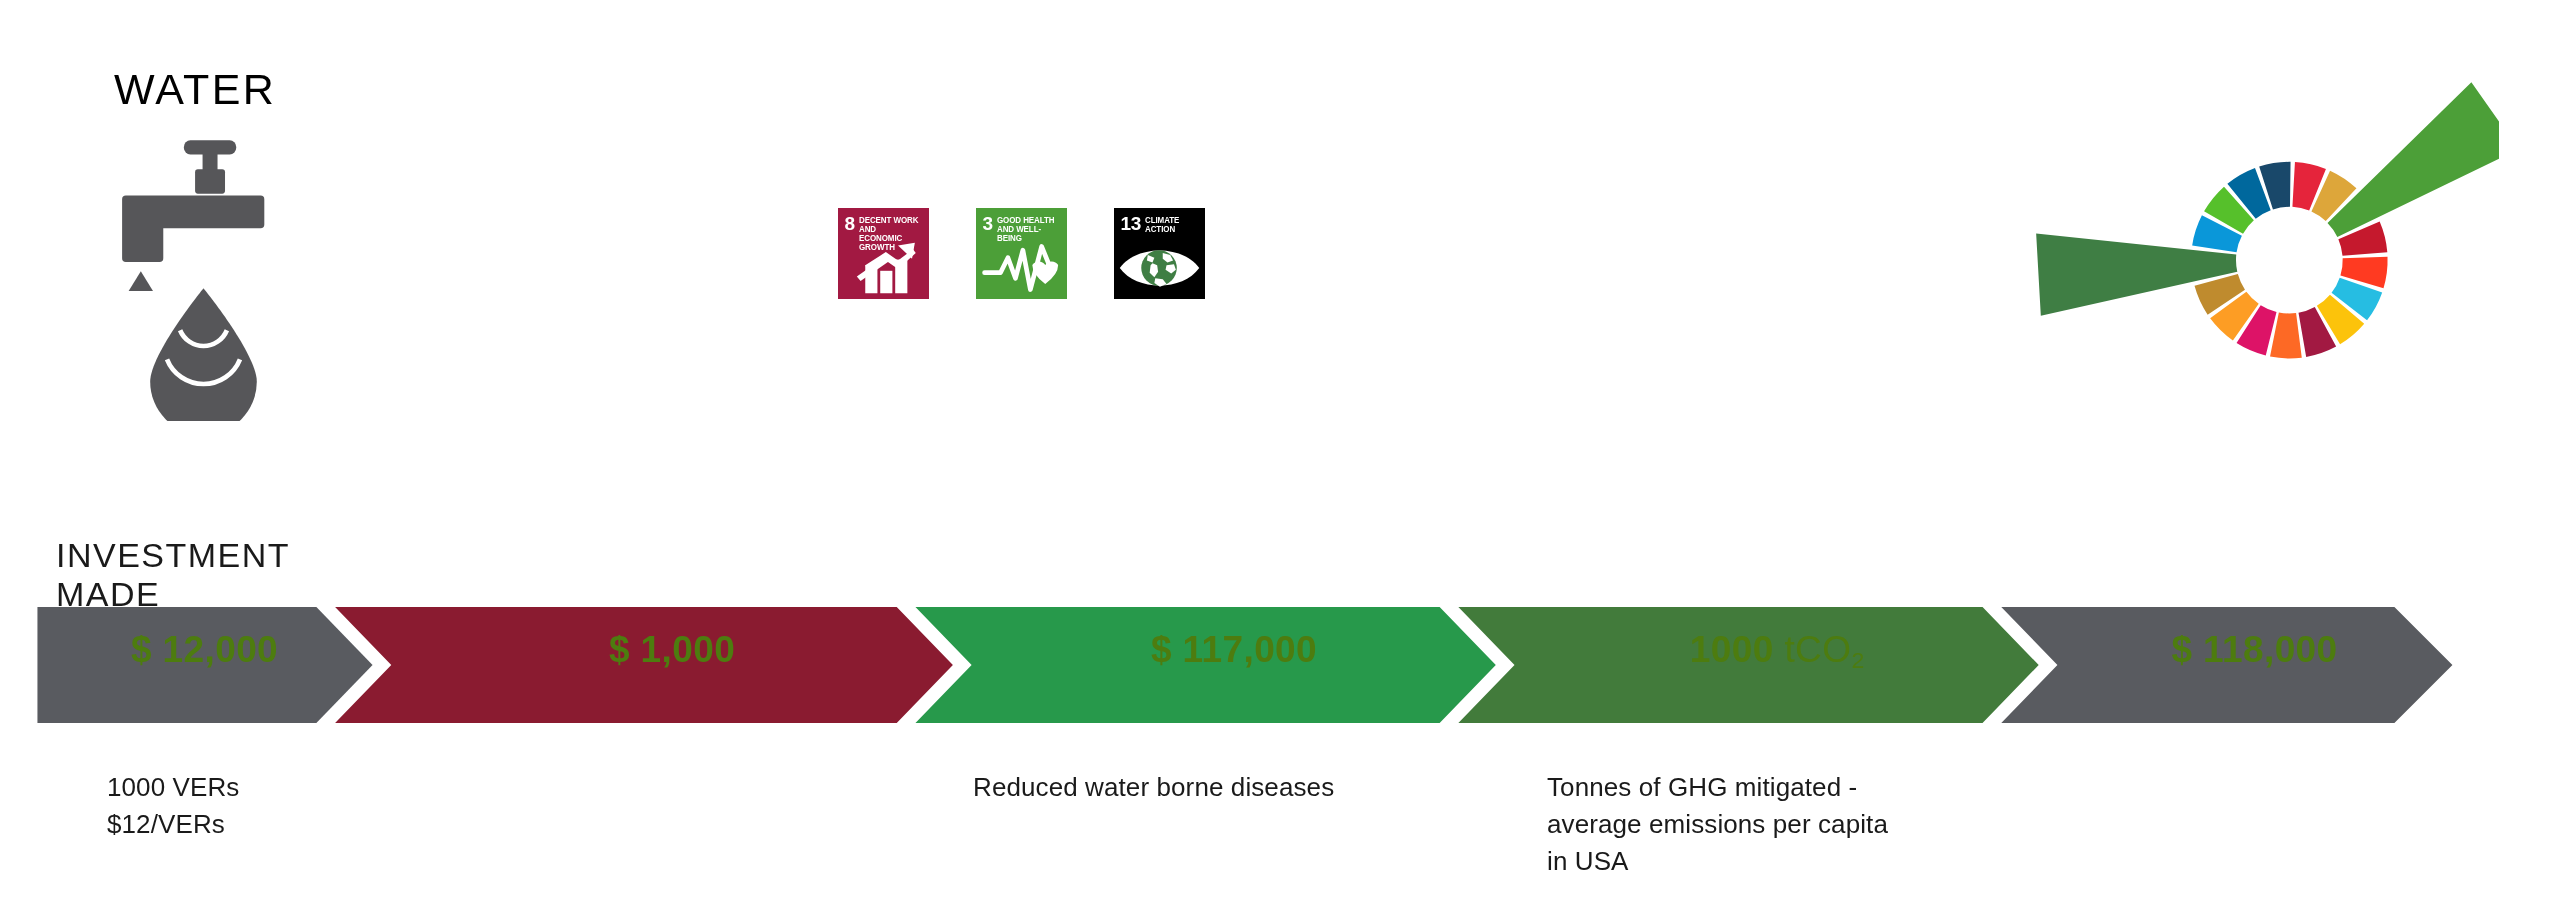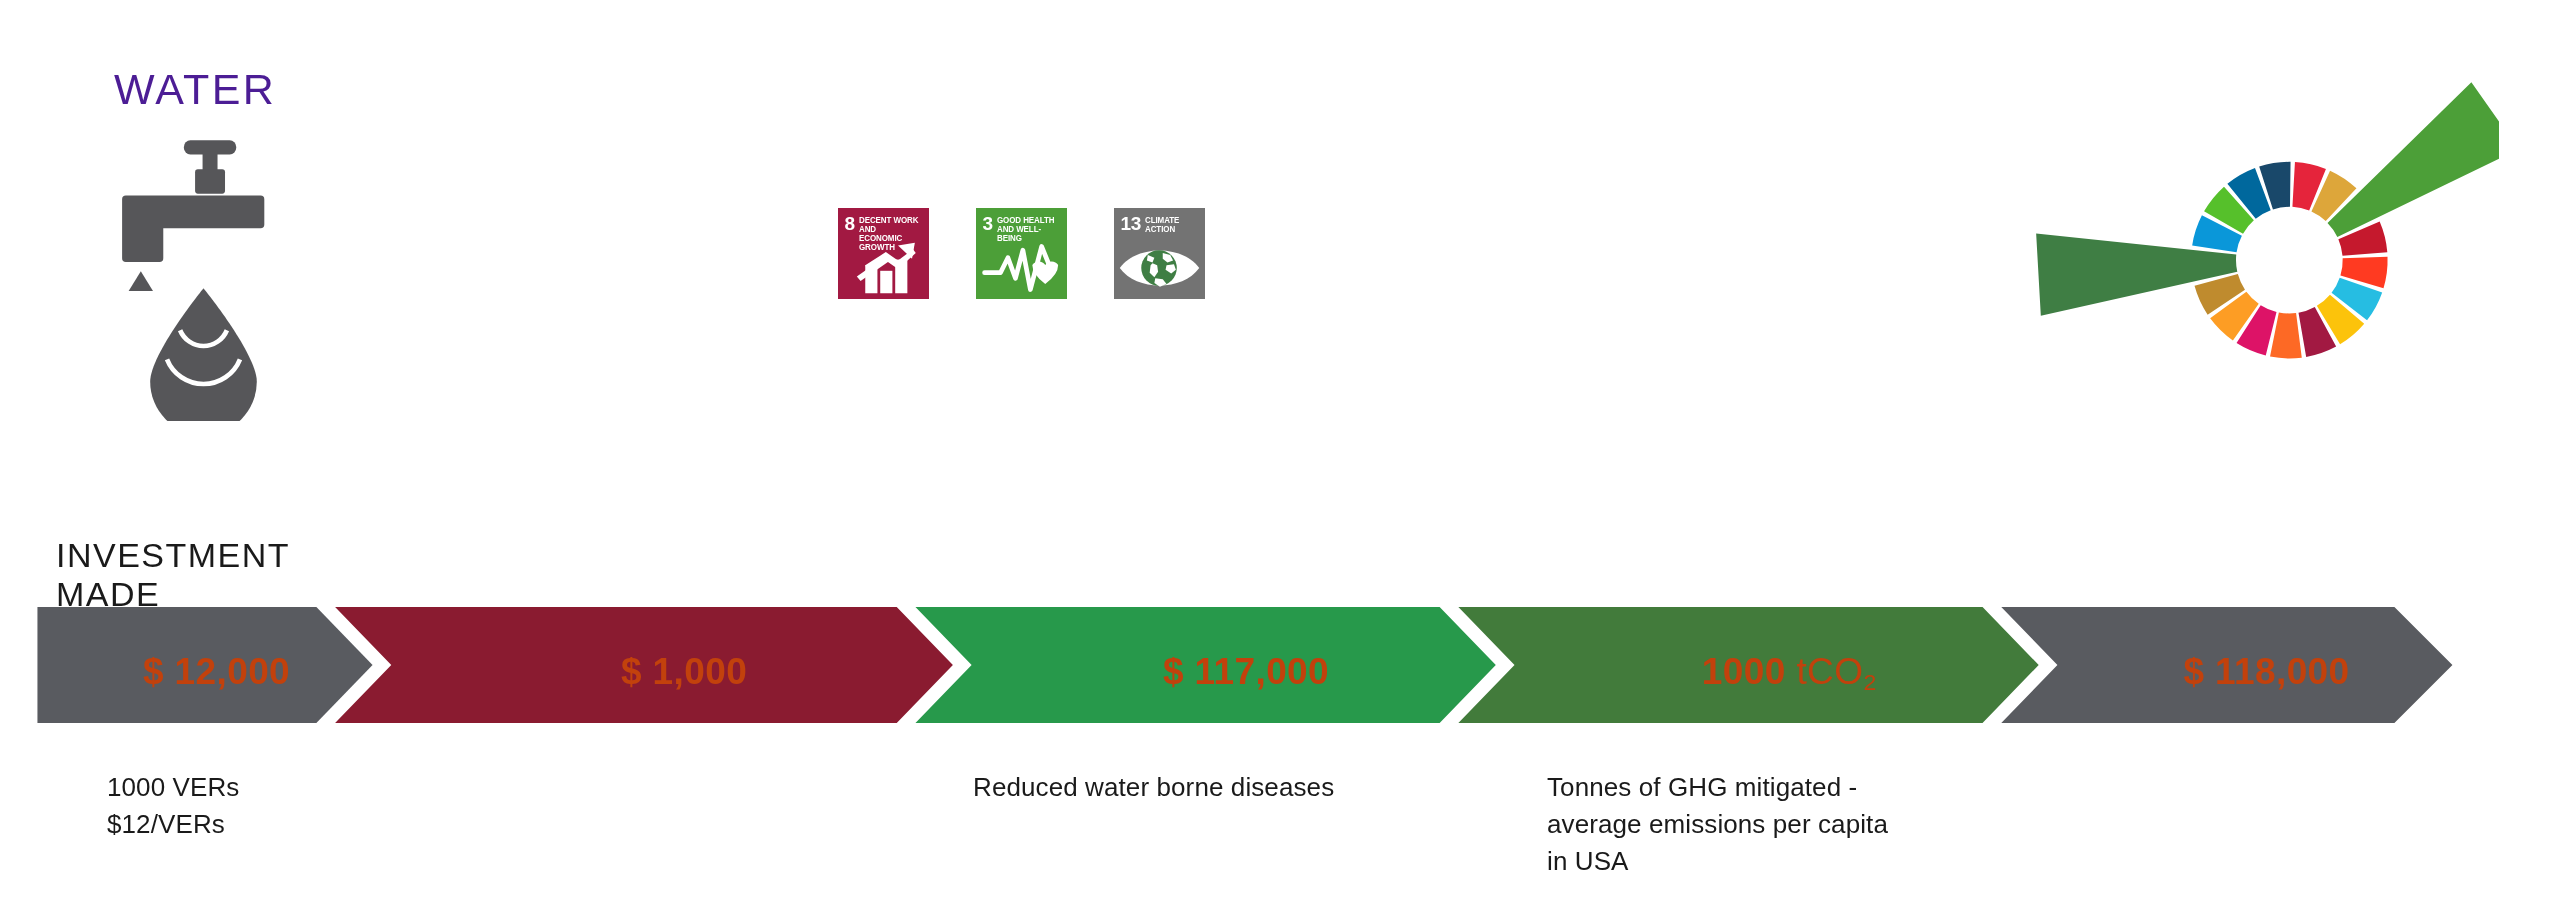--- a/index.html
+++ b/index.html
@@ -7,21 +7,21 @@
     width:2576px;height:899px;background:#ffffff;
     font-family:"Liberation Sans",sans-serif;
     position:relative;overflow:hidden;
     -webkit-font-smoothing:antialiased;
   }
   .stage{position:absolute;left:0;top:0;width:2576px;height:899px;}
 
   
   #water-title{
     position:absolute;left:114px;top:68px;
-    font-size:43px;letter-spacing:2.3px;color:#4c1d95;
+    font-size:43px;letter-spacing:2.3px;color:#000000;
     font-weight:400;line-height:1;white-space:nowrap;
   }
 
   
   #water-icon{position:absolute;left:105px;top:131px;width:197px;height:290px;}
 
   
   .sdg-tiles{position:absolute;left:838px;top:208px;display:flex;gap:47px;}
   .sdg-tile{width:91px;height:91px;position:relative;overflow:hidden;}
   .sdg-tile .tile-head{
@@ -47,23 +47,23 @@
   .band-label{
     position:absolute;font-size:34px;line-height:39px;color:#1a1a1a;
     letter-spacing:1.5px;font-weight:400;white-space:pre-line;margin-top:19px;
   }
   #label-investment{left:56px;top:517px;}
   #label-value{left:2093px;top:517px;}
 
   
   #chevron-band{position:absolute;left:0px;top:604px;width:2576px;height:122px;}
   .chev-text{
-    position:absolute;top:653px;color:#c2410c;
+    position:absolute;top:631px;color:#4d7c0f;
     font-size:37px;line-height:37px;white-space:nowrap;
-    text-align:center;font-weight:700;letter-spacing:0.4px;padding-left:12px;
+    text-align:center;font-weight:700;letter-spacing:0.4px;
   }
   .chev-text .light{font-weight:400;}
   .chev-text sub{font-size:0.62em;font-weight:400;vertical-align:baseline;
                  position:relative;top:5.6px;letter-spacing:0;}
 
   
   .caption{
     position:absolute;font-size:26px;line-height:37px;color:#1a1a1a;
     font-weight:400;white-space:pre-line;letter-spacing:0.1px;margin-left:32px;
   }
@@ -131,21 +131,21 @@
 AND WELL-BEING</span>
       </div>
       <div class="tile-art">
         <svg width="91" height="58" viewBox="0 0 97 62" xmlns="http://www.w3.org/2000/svg">
           <polyline points="9,36 26,36 34,20 42,42 50,12 58,54 70,8 79,30" fill="none" stroke="#ffffff" stroke-width="5" stroke-linejoin="round" stroke-linecap="round"></polyline>
           <path d="M74 28 a9 9 0 0 1 15 0 a9 9 0 0 1 15 0 q0 11 -15 22 q-15 -11 -15 -22 z" transform="translate(-8,2) scale(0.92)" fill="#ffffff"></path>
         </svg>
       </div>
     </div>
 
-    <div class="sdg-tile" style="background:#737373">
+    <div class="sdg-tile" style="background:#000000">
       <div class="tile-head">
         <span class="tile-num">13</span>
         <span class="tile-name">CLIMATE
 ACTION</span>
       </div>
       <div class="tile-art">
         <svg width="91" height="58" viewBox="0 0 97 62" xmlns="http://www.w3.org/2000/svg">
           <path d="M6 31 C24 6 73 6 91 31 C73 56 24 56 6 31 Z" fill="#ffffff"></path>
           <circle cx="48" cy="31" r="19" fill="#3F7E44"></circle>
           <g fill="#ffffff">

